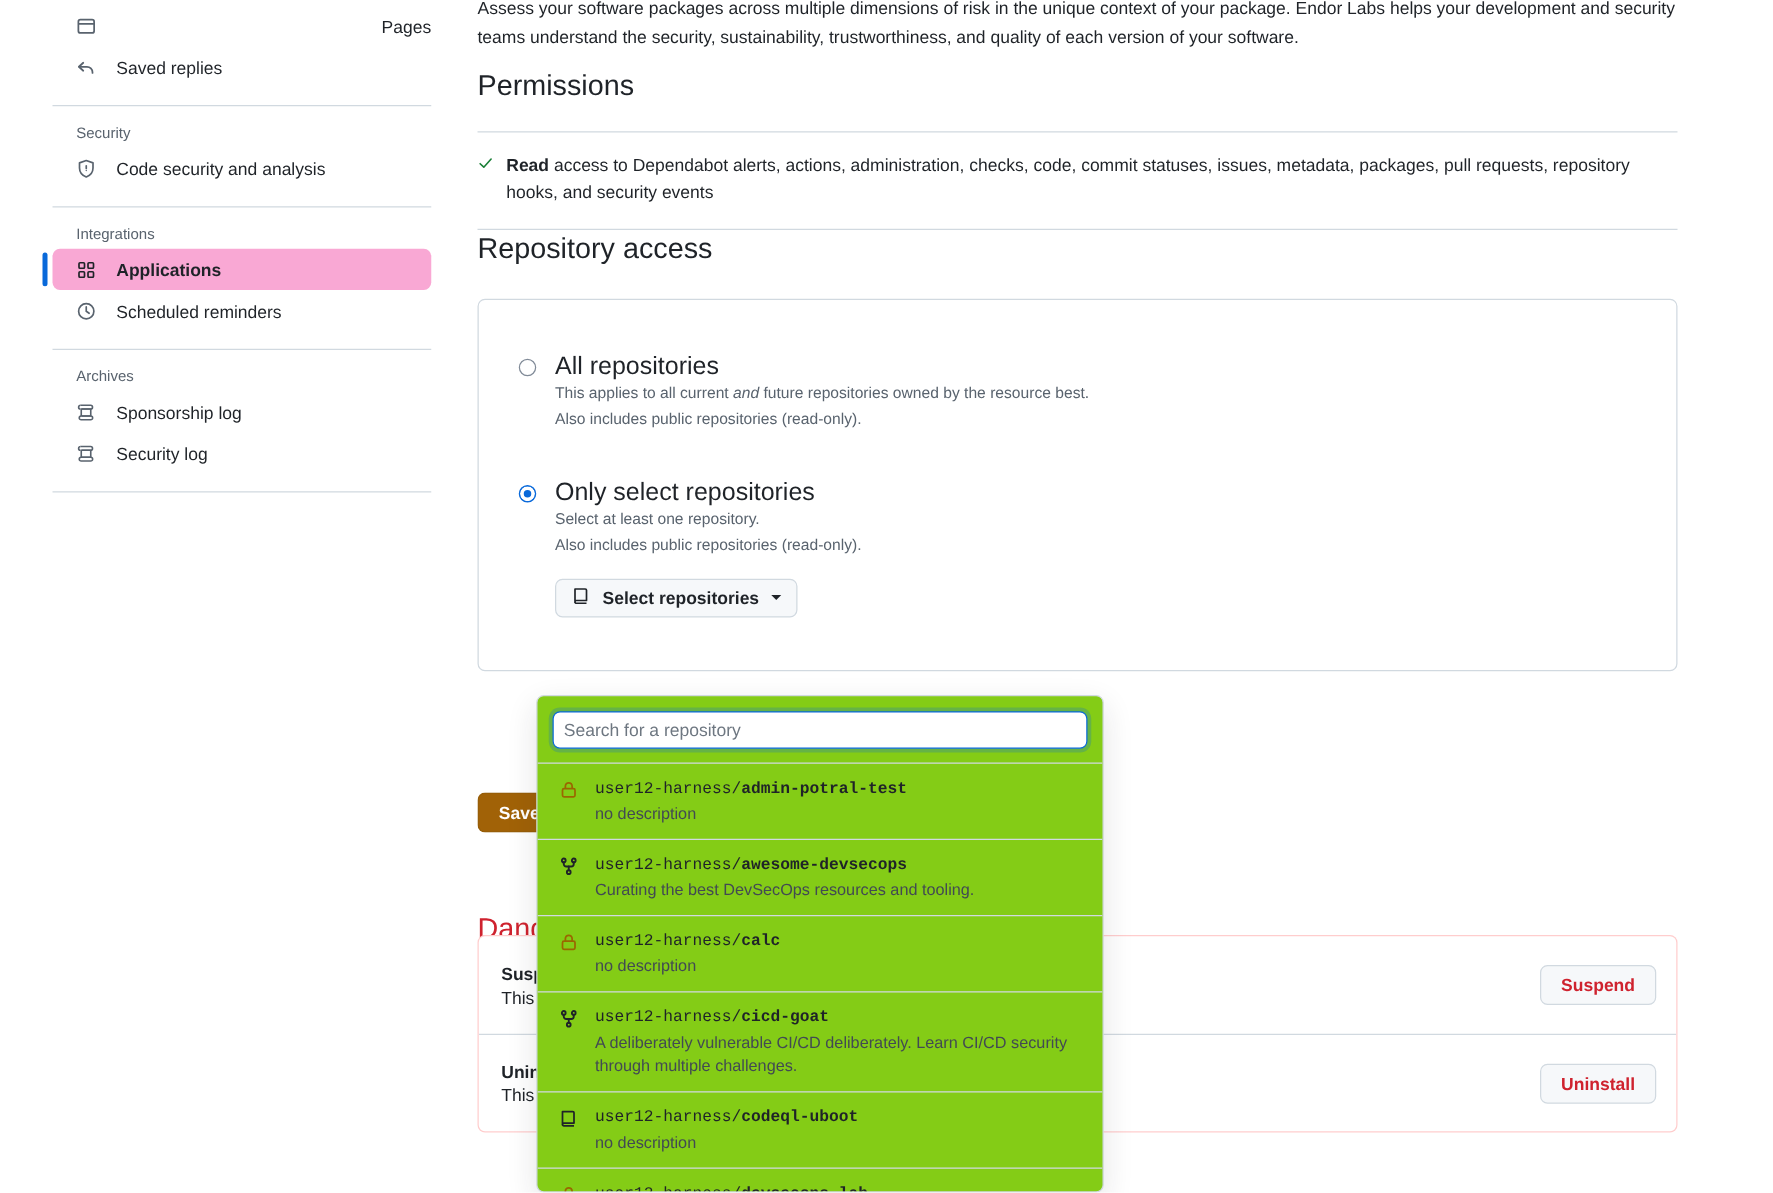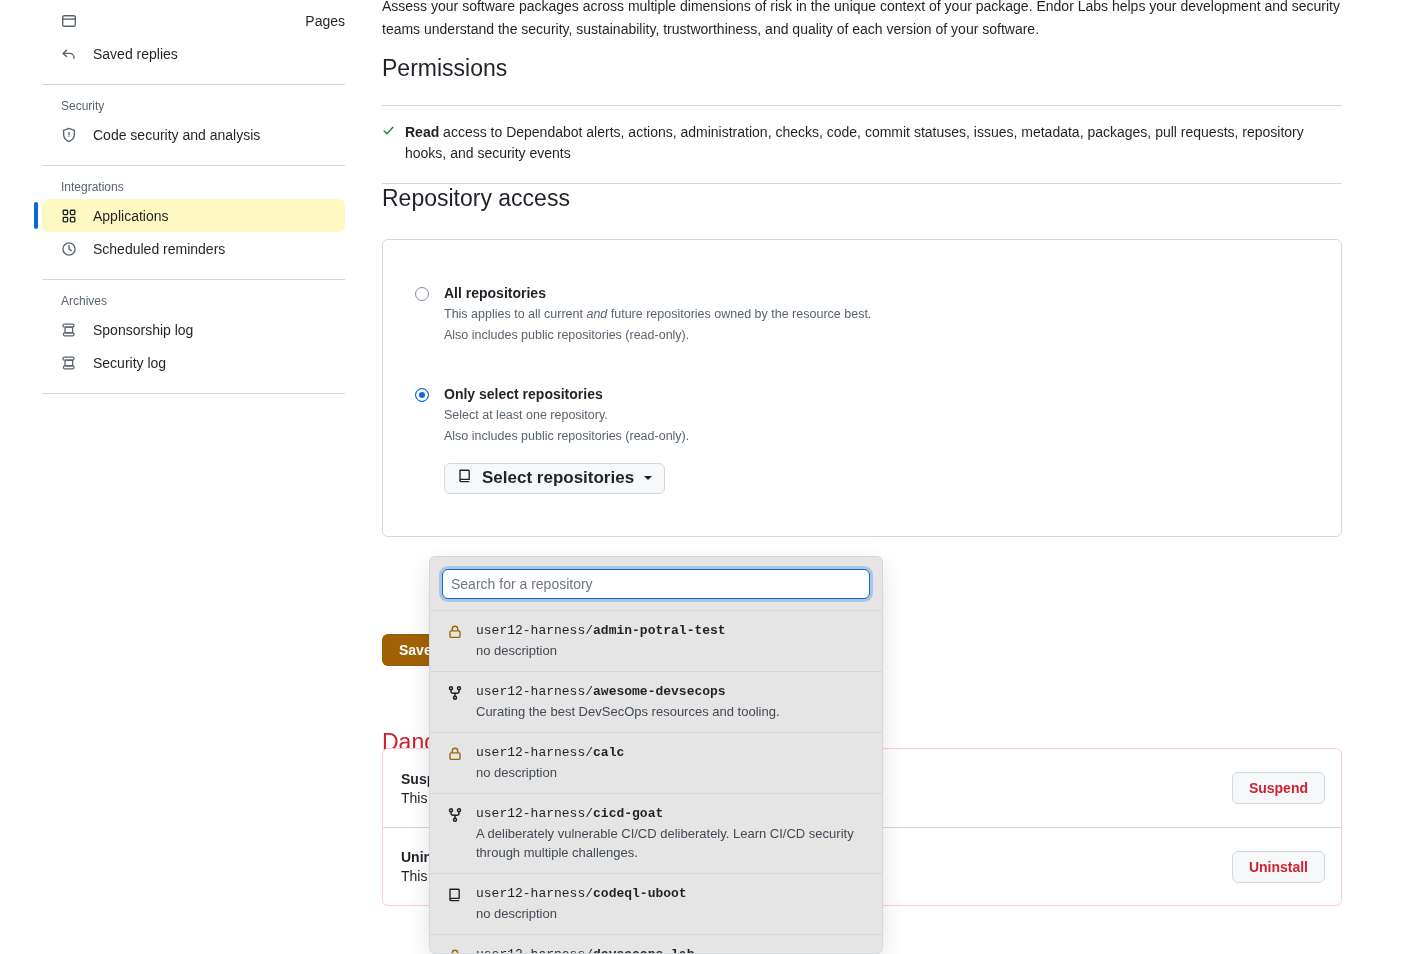--- a/index.html
+++ b/index.html
@@ -30,22 +30,22 @@
     cursor: pointer;
     position: relative;
   }
   .nav-item .ico {
     width: 16px; height: 16px;
     display: flex; align-items: center; justify-content: center;
     color: #59636e;
     flex: 0 0 16px;
   }
   .nav-item.active {
-    background: #fef9c3;
-    font-weight: 400;
+    background: #f9a8d4;
+    font-weight: 700;
   }
   .nav-item.active .ico { color: #1f2328; }
   .nav-item.active::before {
     content: "";
     position: absolute;
     left: -8px; top: 3px;
     width: 4px; height: 27px;
     background: #0969da;
     border-radius: 6px;
   }
@@ -122,40 +122,40 @@
     margin-top: 3px;
     flex: 0 0 14px;
     position: relative;
   }
   .radio.checked {
     border: 1px solid #0969da;
     background: #0969da;
     box-shadow: inset 0 0 0 3px #ffffff;
   }
   .radio-label {
-    font-size: 14px; font-weight: 700; color: #1f2328;
+    font-size: 20px; font-weight: 400; color: #1f2328;
     line-height: 19px;
   }
   .radio-sub {
     font-size: 12.5px; color: #59636e;
     line-height: 19px;
     margin-top: 2px;
   }
   .radio-sub em { font-style: italic; }
   .block2 { margin-top: 40px; }
 
   .select-repos-btn {
     display: inline-flex; align-items: center; gap: 9px;
     margin-top: 17px;
     background: #f6f8fa;
     border: 1px solid #d1d9e0;
     border-radius: 6px;
     height: 31px;
     padding: 0 12px;
-    font-size: 17px;
+    font-size: 14px;
     font-weight: 600;
     color: #1f2328;
     cursor: pointer;
   }
   .caret {
     width: 0; height: 0;
     border-left: 4px solid transparent;
     border-right: 4px solid transparent;
     border-top: 4px solid #1f2328;
     margin-left: 1px;
@@ -215,21 +215,21 @@
     color: #cf222e;
     cursor: pointer;
   }
 
   
   .repo-dropdown {
     position: absolute;
     left: 429px; top: 556px;
     width: 454px;
     height: 398px;
-    background: #e5e5e5;
+    background: #84cc16;
     border: 1px solid #d1d9e0;
     border-radius: 6px;
     box-shadow: 0 8px 24px rgba(31,35,40,0.12);
     overflow: hidden;
     z-index: 40;
   }
   .dd-search-wrap { padding: 12px 12px 11px 12px; }
   .dd-search {
     width: 100%;
     height: 30px;

